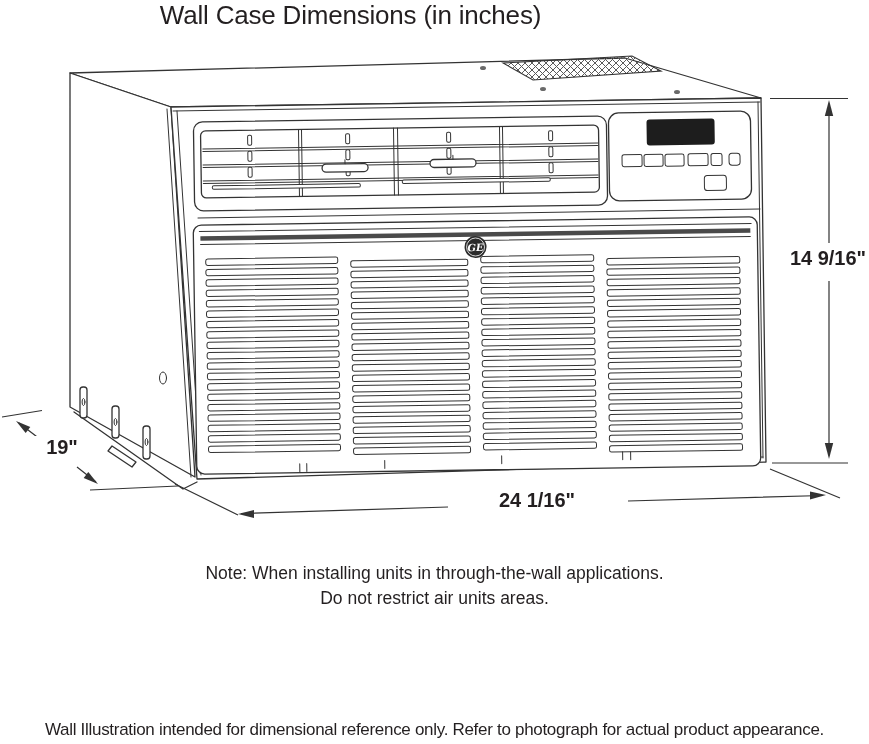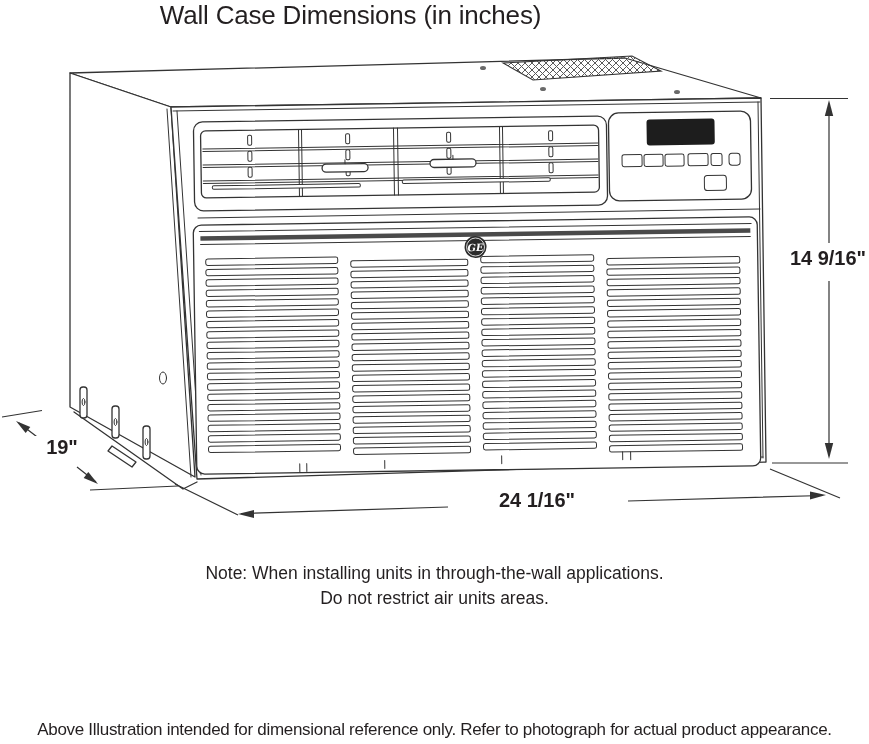--- a/index.html
+++ b/index.html
@@ -216,13 +216,13 @@
 </svg>
 
 <div id="title" class="txt">Wall Case Dimensions (in inches)</div>
 <div id="dim-height" class="dim-label">14 9/16"</div>
 <div id="dim-width" class="dim-label">24 1/16"</div>
 <div id="dim-depth" class="dim-label">19"</div>
 <div id="note" class="txt">
   <div>Note: When installing units in through-the-wall applications.</div>
   <div>Do not restrict air units areas.</div>
 </div>
-<div id="footer" class="txt">Above Illustration intended for dimensional reference only. Refer to photograph for actual product appearance.</div>
+<div id="footer" class="txt">Wall Illustration intended for dimensional reference only. Refer to photograph for actual product appearance.</div>
 
 </body></html>

